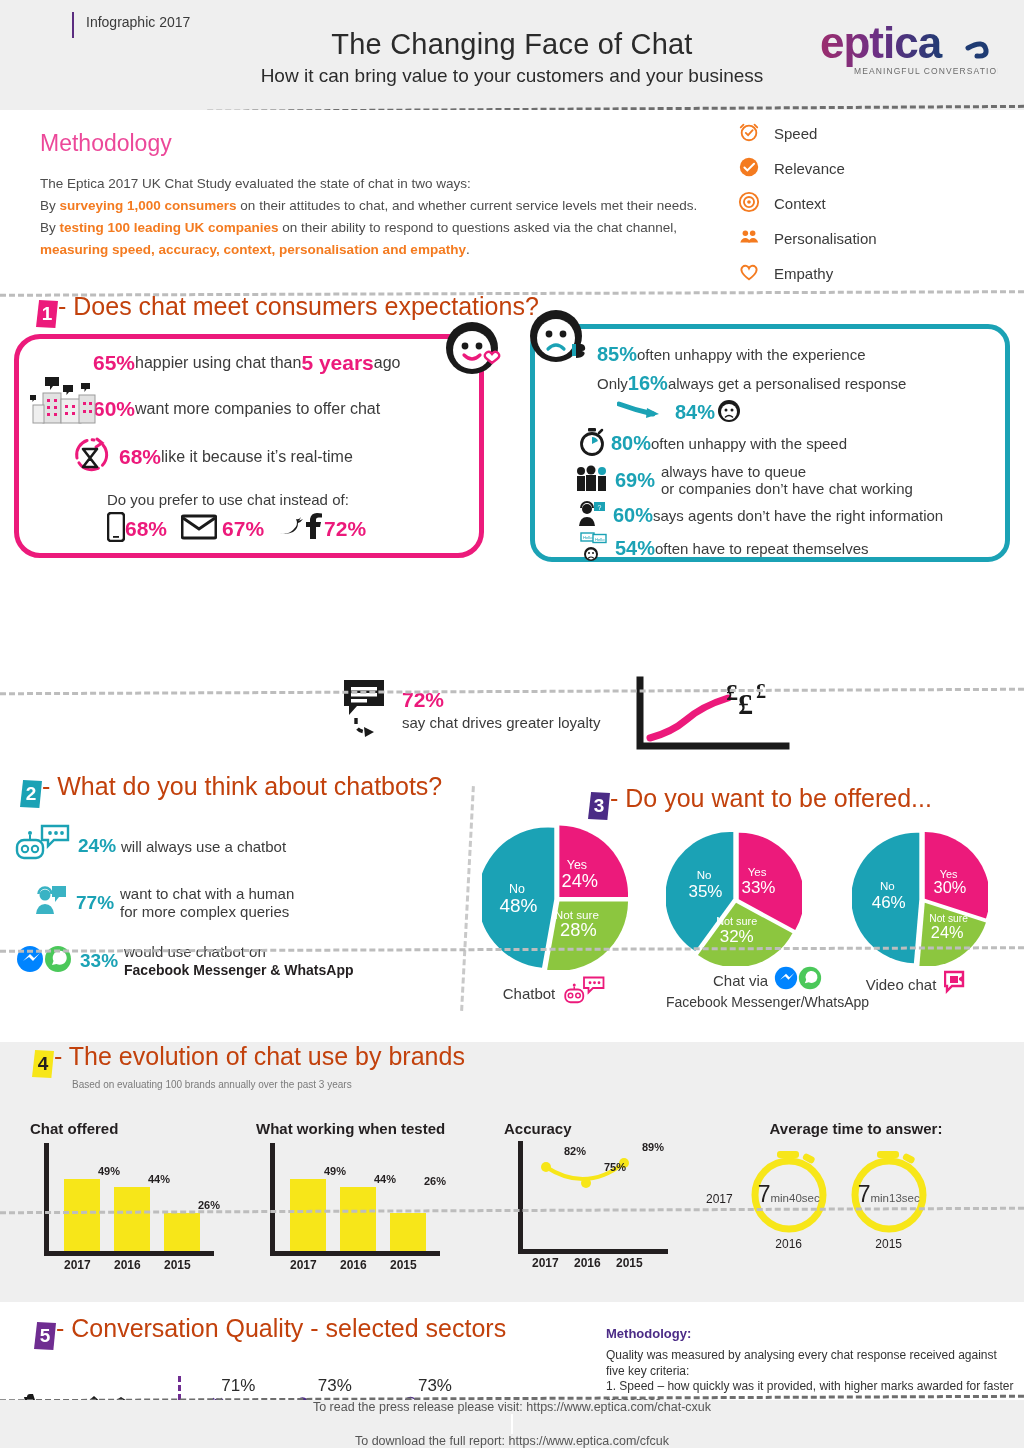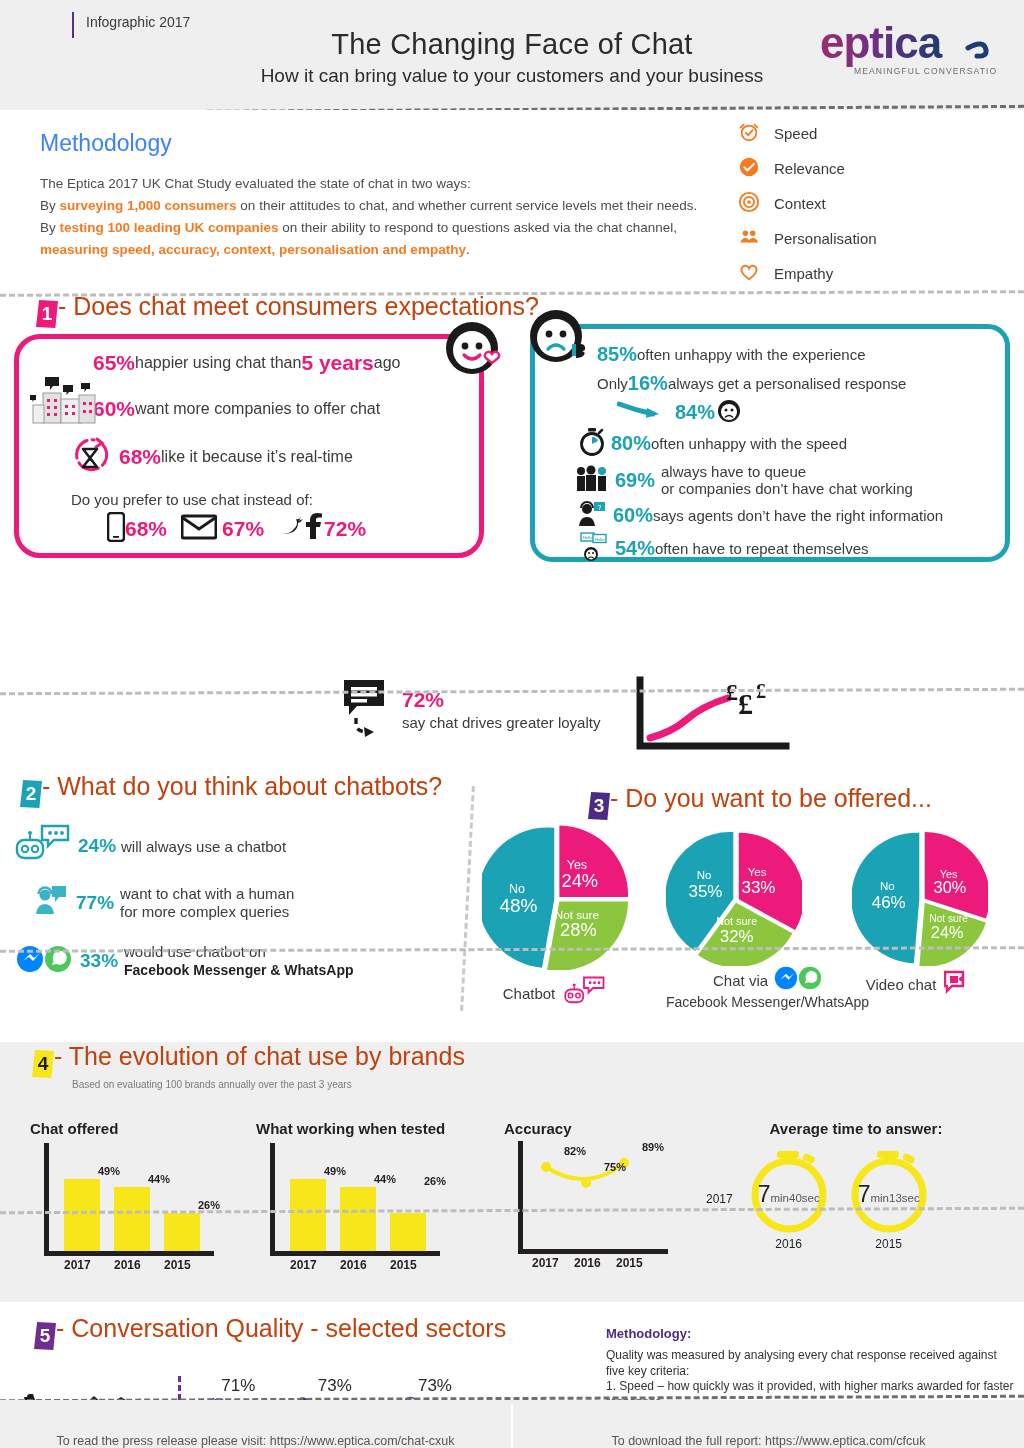--- a/index.html
+++ b/index.html
@@ -40,21 +40,21 @@
   .sub-title  { font-size:19px; font-weight:400; color:#2b2b2b; margin-top:4px; }
   .logo { position:absolute; right:26px; top:22px; width:180px; height:62px; }
 
   
   .methodology {
     position:relative;
     padding:20px 0 18px 0;
     background:#fff;
     min-height:170px;
   }
-  .m-title { font-size:23px; color:#3b82f6; margin-left:40px; margin-bottom:16px; }
+  .m-title { font-size:23px; color:#ec4899; margin-left:40px; margin-bottom:16px; }
   .m-body { margin-left:40px; font-size:13.5px; line-height:22px; color:#4d4d4d; max-width:790px; }
   .m-body .orange { color:#f47b20; font-weight:bold; }
   .legend { position:absolute; right:66px; top:6px; width:220px; }
   .legend-row { display:flex; align-items:center; height:35px; margin-bottom:0; }
   .legend-row .lbl { font-size:15px; color:#3a3a3a; margin-left:14px; }
 
   
   .numbadge {
     display:inline-block;
     width:22px; height:28px;
@@ -112,21 +112,21 @@
   .sec5 { position:relative; height:195px; background:#fff; }
   .metric-val { font-size:17px; color:#2b2b2b; text-align:center; }
   .metric-lbl { font-size:13px; color:#2b2b2b; display:flex; align-items:center; justify-content:center; gap:4px; }
   .methbox { position:absolute; left:606px; top:12px; width:412px; }
   .methbox h4 { color:#4b2b86; font-size:13px; margin-bottom:7px; }
   .methbox p { font-size:12px; line-height:15.5px; color:#333; }
 
   
   .footer {
     position:absolute; bottom:0; left:0; width:1024px; height:48px;
-    background:#efefef; display:flex; align-items:flex-end;
+    background:#efefef; display:flex; align-items:center;flex-direction:column;
   }
   .footer .cell { flex:1; text-align:center; font-size:12.5px; color:#555; }
   .footer .divider { width:2px; height:44px; background:#fff; }
 </style>
 </head>
 <body>
 
 <div class="page">
 
   <div class="header">
@@ -293,21 +293,21 @@
           <path d="M36 10 a15 15 0 1 1 -9 -5" fill="none" stroke="#ec1a7b" stroke-width="3" stroke-linecap="round" stroke-dasharray="22 5"></path>
           <path d="M30 4 l5 4 l-6 4" fill="none" stroke="#ec1a7b" stroke-width="3" stroke-linecap="round"></path>
           <path d="M16 14 h14 l-7 9 l7 9 h-14 l7-9 z" fill="none" stroke="#1a1a1a" stroke-width="2.6" stroke-linejoin="round"></path>
         </svg>
       </div>
       <div class="row" style="margin:24px 0 0 100px;font-size:16px;">
         <span class="p-pink" style="font-size:21px;">68%</span>
         <span class="txt"> like it because it’s real-time</span>
       </div>
 
-      <div style="margin:22px 0 0 52px;font-size:15px;color:#3b3b3b;">Do you prefer to use chat instead of:</div>
+      <div style="margin:22px 0 0 88px;font-size:15px;color:#3b3b3b;">Do you prefer to use chat instead of:</div>
 
       <div class="row" style="margin:4px 0 0 88px;gap:14px;">
         <div class="row">
           <span>
             <svg width="18" height="30" viewBox="0 0 18 30">
                 <rect x="1" y="1" width="16" height="28" rx="3" fill="none" stroke="#1a1a1a" stroke-width="2.6"></rect>
                 <rect x="6" y="24" width="6" height="1.8" fill="#1a1a1a"></rect>
               </svg>
           </span>
           <span class="p-pink" style="font-size:21px;">68%</span>

